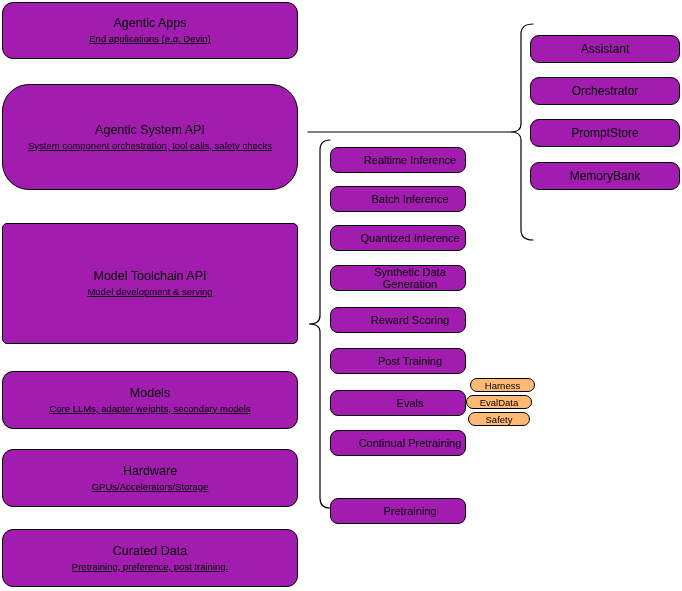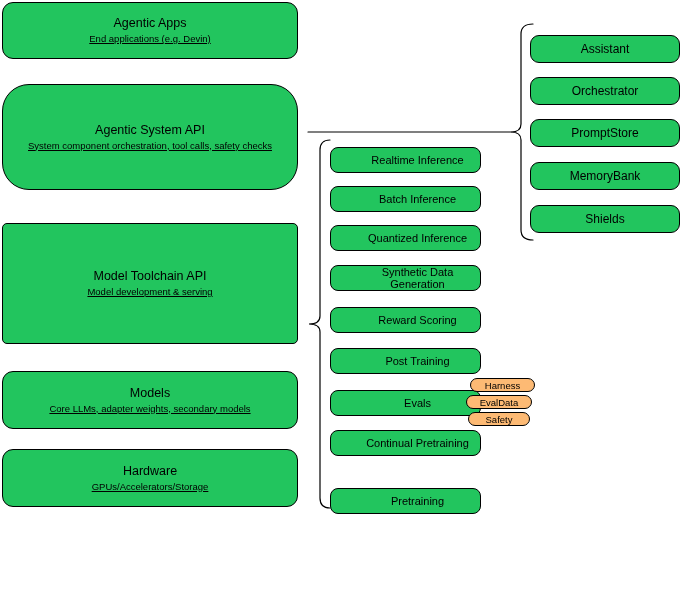--- a/index.html
+++ b/index.html
@@ -2,28 +2,28 @@
 <html><head>
 <meta charset="utf-8">
 <style>
   html,body{margin:0;padding:0;background:#ffffff;}
   .canvas{
     position:relative;width:682px;height:591px;background:#ffffff;
     font-family:"Liberation Sans", sans-serif;color:#000;overflow:hidden;
   }
   .links{position:absolute;left:0;top:0;width:682px;height:591px;pointer-events:none;}
   .box{
-    position:absolute;box-sizing:border-box;background:#22c55e;border:1px solid #000;
+    position:absolute;box-sizing:border-box;background:#a21caf;border:1px solid #000;
     display:flex;flex-direction:column;align-items:center;justify-content:center;
     text-align:center;
   }
   .stack-box{left:2px;width:296px;}
   .stack-box .title{font-size:12.5px;line-height:15px;}
   .stack-box .subtitle{font-size:9.5px;line-height:12px;margin-top:2px;text-decoration:underline;}
-  .mid-box{left:330px;width:151px;height:26px;border-radius:8px;font-size:11px;padding-left:24px;}
+  .mid-box{left:330px;width:136px;height:26px;border-radius:8px;font-size:11px;padding-left:24px;}
   .right-box{left:530px;width:150px;height:28px;border-radius:9px;font-size:12px;}
   .pill{
     position:absolute;box-sizing:border-box;background:#fdba74;border:1px solid #000;
     border-radius:8px;height:14px;display:flex;align-items:center;justify-content:center;
     font-size:9.5px;z-index:3;
   }
   .box{z-index:2;}
 </style>
 </head>
 <body>
@@ -51,34 +51,37 @@
     <div class="subtitle">Model development &amp; serving</div>
   </div>
   <div class="box stack-box" style="top:449px;height:58px;border-radius:11px;">
     <div class="title">Hardware</div>
     <div class="subtitle">GPUs/Accelerators/Storage</div>
   </div>
   <div class="box stack-box" style="top:371px;height:58px;border-radius:11px;">
     <div class="title">Models</div>
     <div class="subtitle">Core LLMs, adapter weights, secondary models</div>
   </div>
+  <div class="box stack-box" style="top:529px;height:58px;border-radius:11px;">
+    <div class="title">Curated Data</div>
+    <div class="subtitle">Pretraining, preference, post training.</div>
+  </div>
 
   <div class="box mid-box" style="top:147px;">Realtime Inference</div>
   <div class="box mid-box" style="top:186px;border-radius:8px;">Batch Inference</div>
   <div class="box mid-box" style="top:225px;">Quantized Inference</div>
   <div class="box mid-box" style="top:265px;">Synthetic Data Generation</div>
   <div class="box mid-box" style="top:307px;">Reward Scoring</div>
   <div class="box mid-box" style="top:348px;">Post Training</div>
   <div class="box mid-box" style="top:390px;">Evals</div>
   <div class="box mid-box" style="top:430px;">Continual Pretraining</div>
-  <div class="box mid-box" style="top:488px;text-align:center;">Pretraining</div>
+  <div class="box mid-box" style="top:498px;text-align:center;">Pretraining</div>
 
   <div class="pill" style="left:470px;top:378px;width:65px;">Harness</div>
   <div class="pill" style="left:466px;top:395px;width:66px;">EvalData</div>
   <div class="pill" style="left:468px;top:412px;width:62px;">Safety</div>
 
   <div class="box right-box" style="top:35px;">Assistant</div>
   <div class="box right-box" style="top:77px;">Orchestrator</div>
   <div class="box right-box" style="top:119px;">PromptStore</div>
   <div class="box right-box" style="top:162px;">MemoryBank</div>
-  <div class="box right-box" style="top:205px;">Shields</div>
 
 </div>
 
 </body></html>

